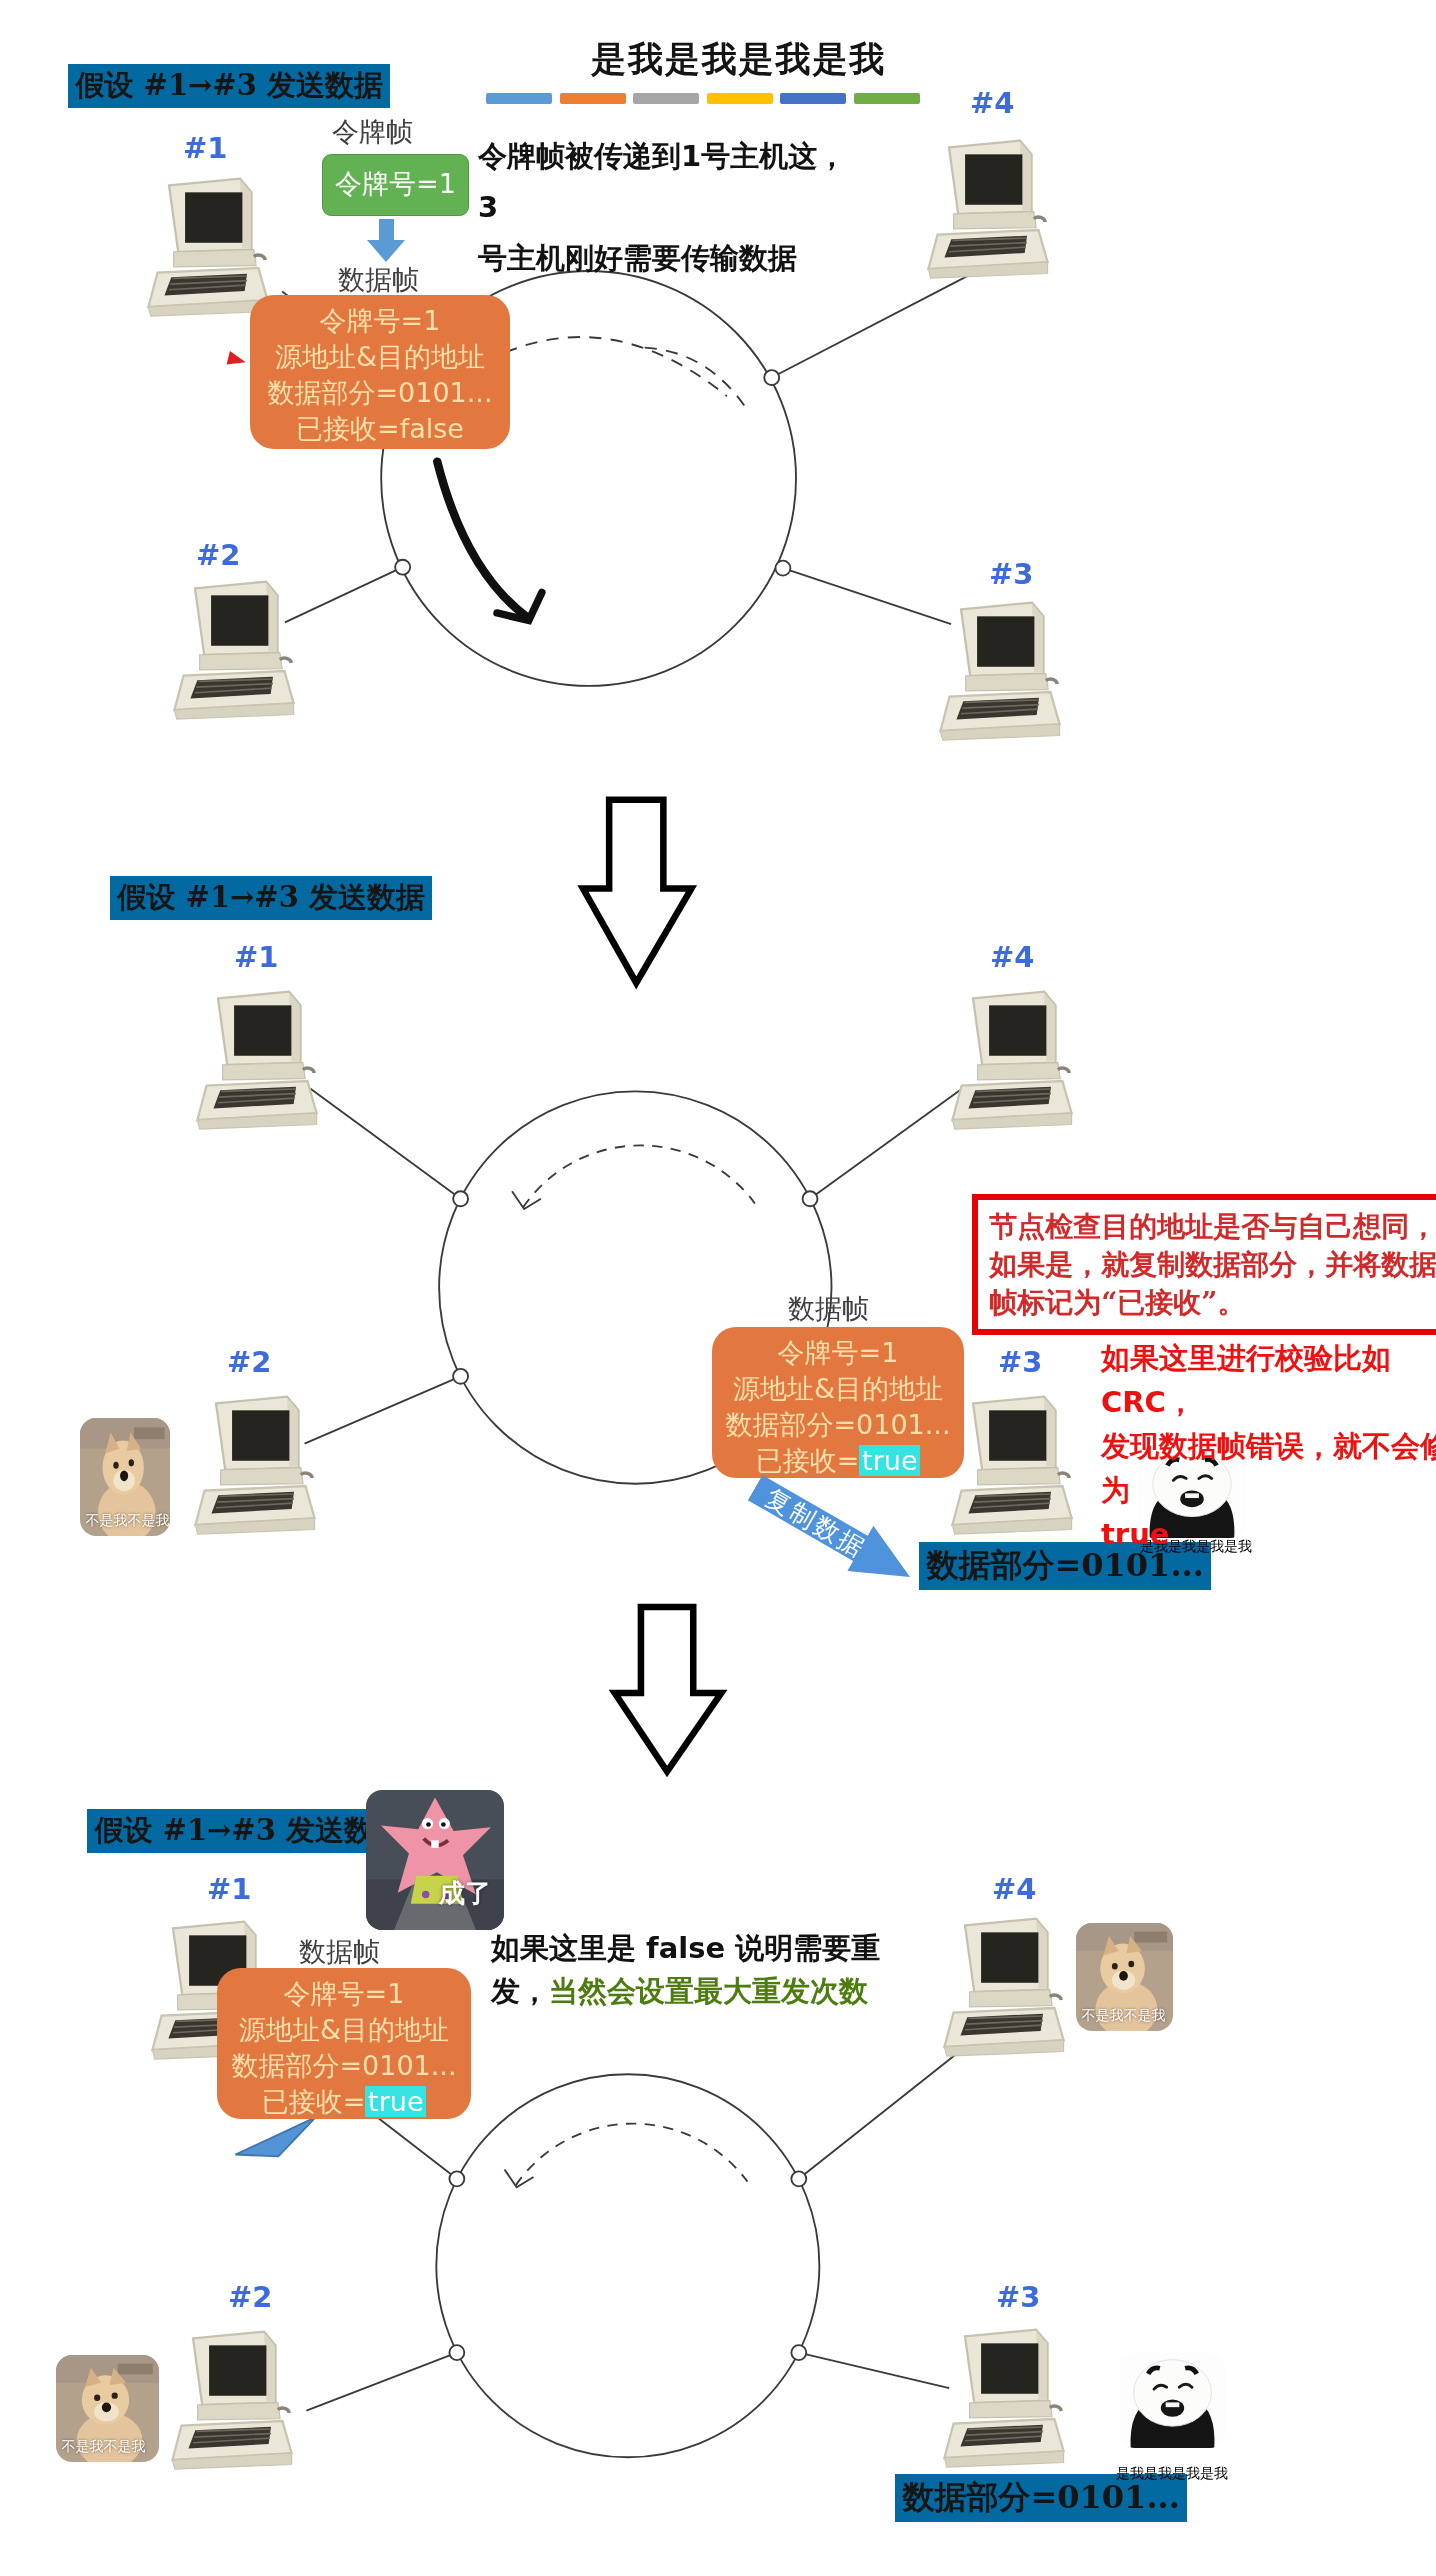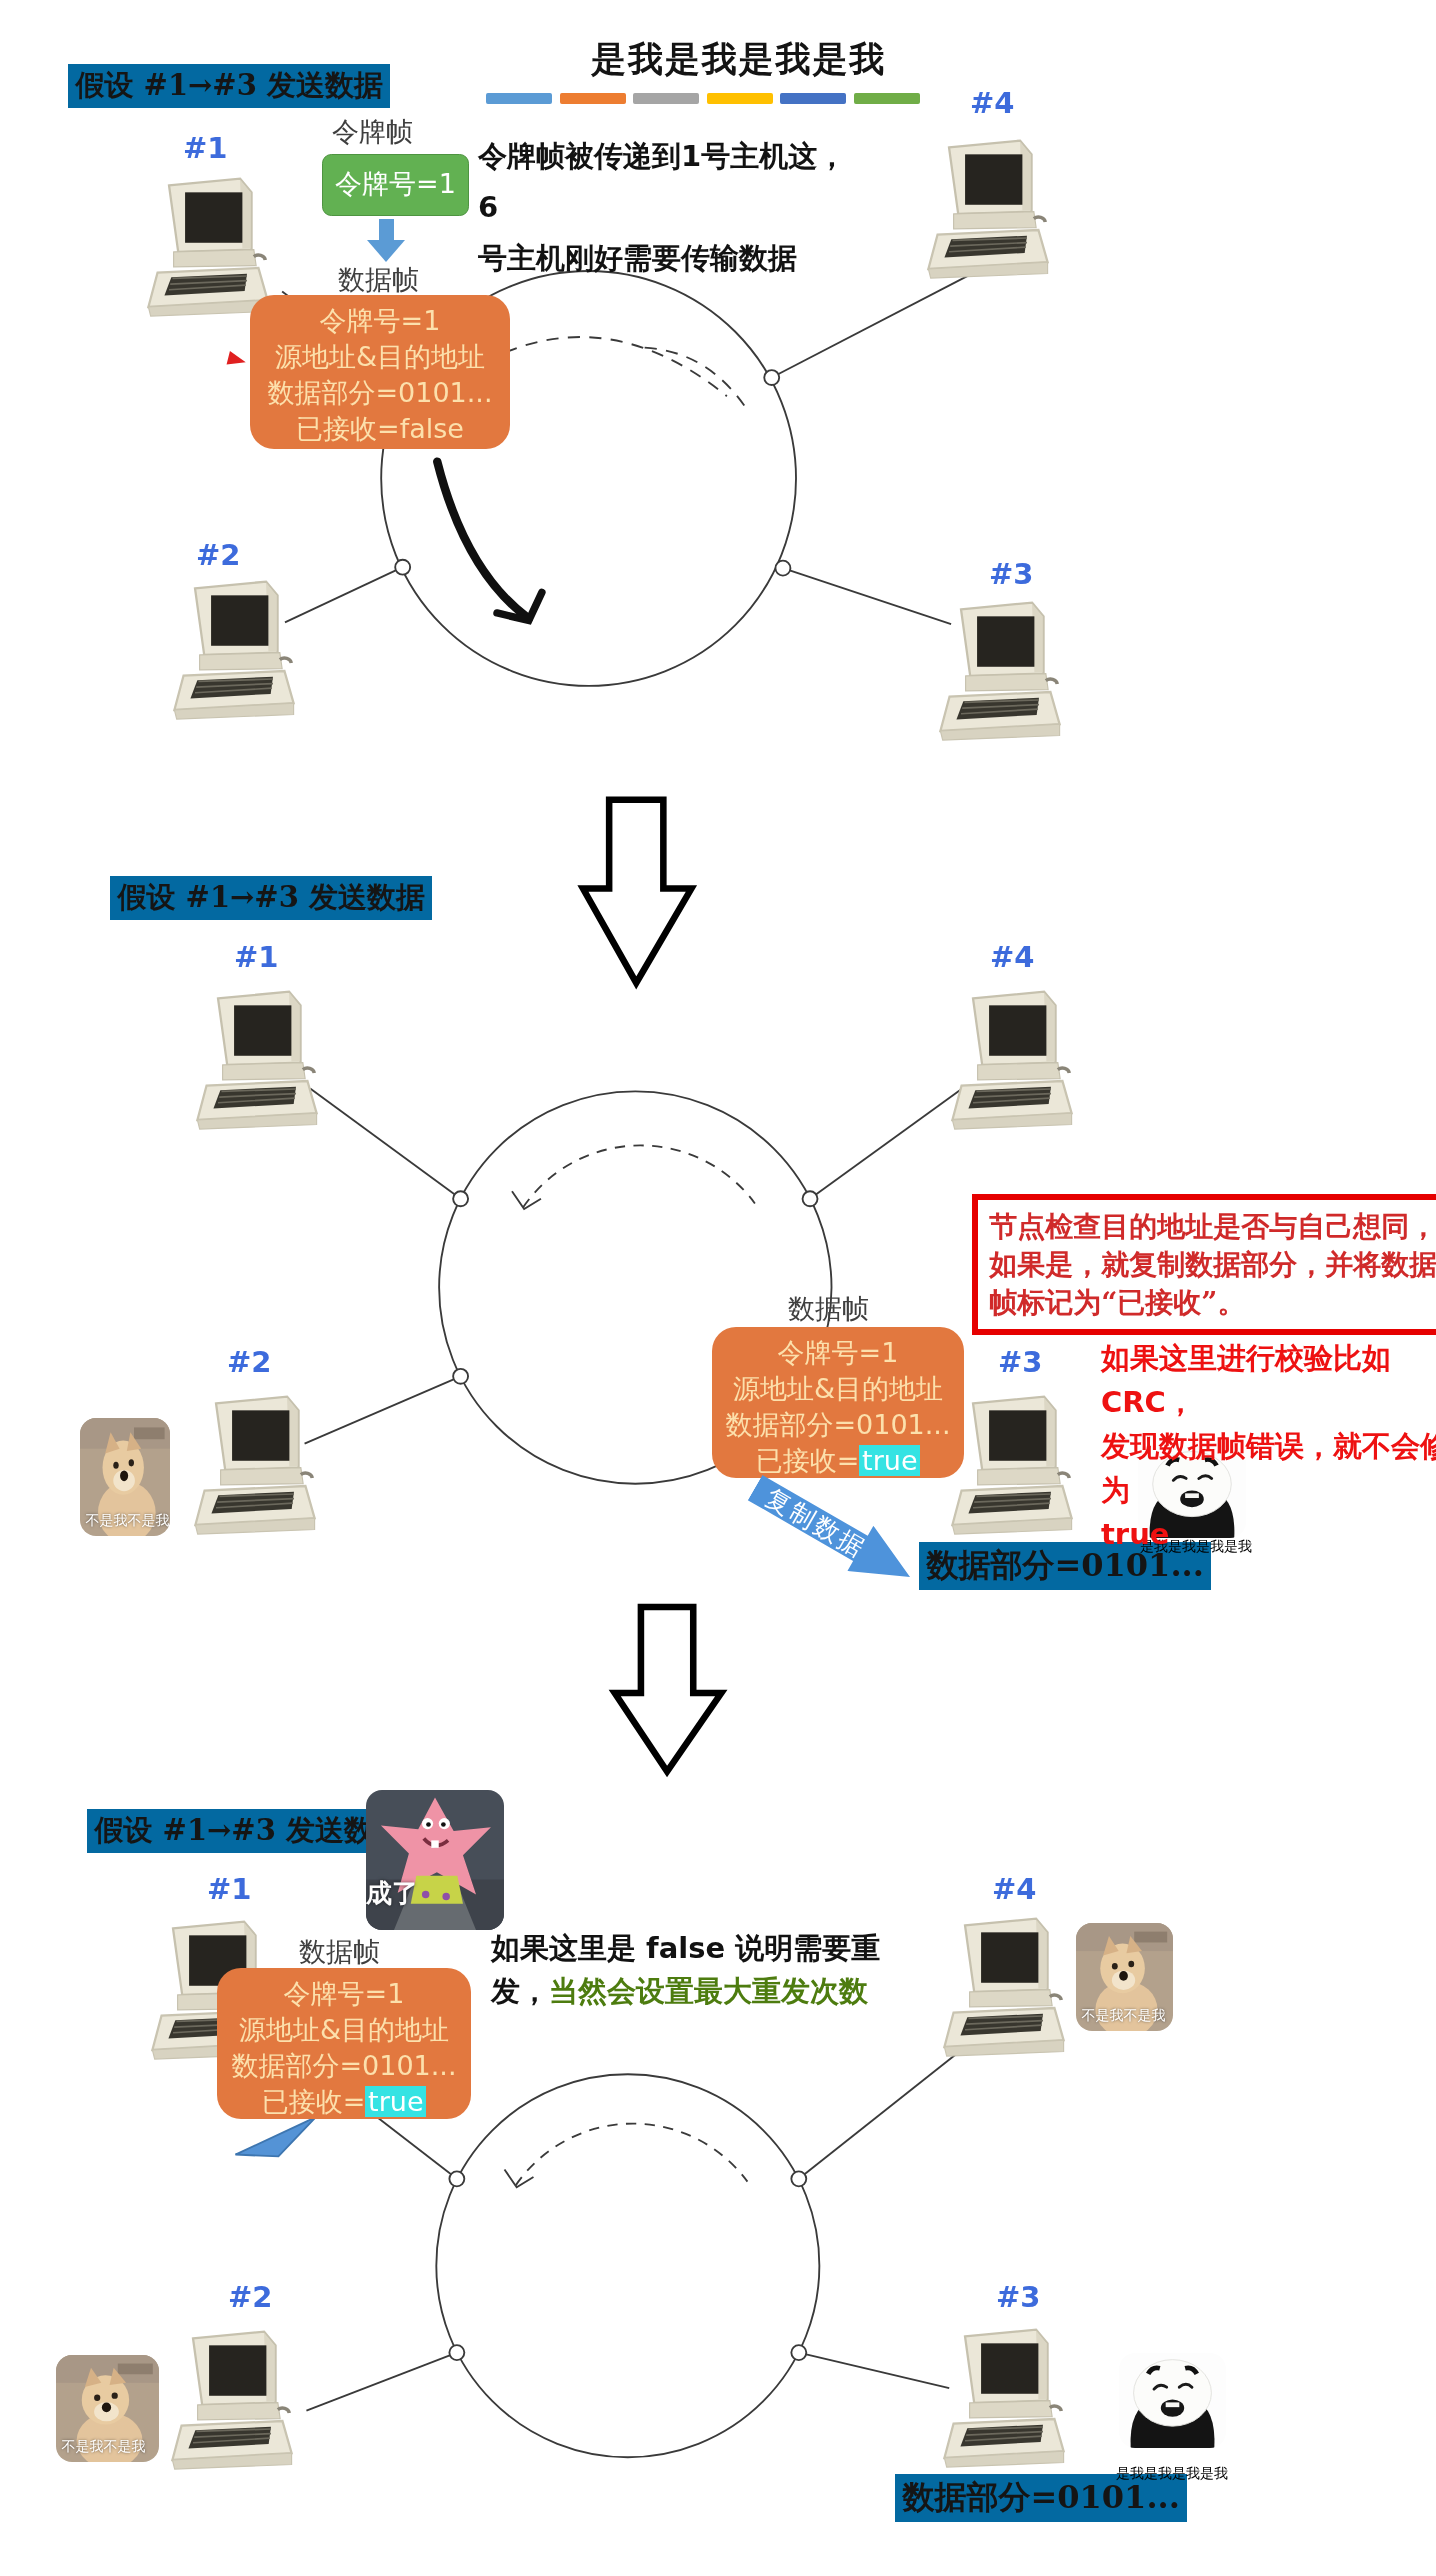--- a/index.html
+++ b/index.html
@@ -36,21 +36,21 @@
   .mini-blue-arrow-shaft{width:15px;height:22.4px;background:#5B9BD5;}
   .mini-blue-arrow-head{width:0;height:0;border-left:19.6px solid transparent;border-right:19.6px solid transparent;
                         border-top:22.4px solid #5B9BD5;}
   .red-tick{width:0;height:0;border-top:7.5px solid transparent;border-bottom:7.5px solid transparent;
             border-left:18.7px solid #E02020;transform:rotate(14deg);}
   .meme{overflow:hidden;border-radius:16px;}
   .meme svg{display:block;width:100%;height:100%;}
   .meme-cap-in{position:absolute;left:5.6px;bottom:5.6px;color:#fff;font-size:14px;white-space:nowrap;
                text-shadow:0 0 2.8px rgba(0,0,0,.6);}
   .meme-cap-out{color:#000000;font-size:14px;white-space:nowrap;}
-  .patrick-cap{position:absolute;left:0;right:13px;top:86px;text-align:left;color:#fdfdfd;
+  .patrick-cap{position:absolute;left:0;right:13px;top:86px;text-align:right;color:#fdfdfd;
                font-weight:700;font-size:26px;text-shadow:0 0 3.7px rgba(0,0,0,.55);}
 </style>
 </head>
 <body>
 
 <div id="page">
 
   <svg width="0" height="0" style="position:absolute">
     <defs>
       <symbol id="sym-computer" viewBox="0 0 120 130">
@@ -204,21 +204,21 @@
   <div class="abs z sec-label" style="left:338px;top:262px">数据帧</div>
 
   <div class="abs z frame-box" style="left:250px;top:295px;width:260px;height:154px">
     <div>令牌号=1</div>
     <div>源地址&amp;目的地址</div>
     <div>数据部分=0101...</div>
     <div><span>已接收=</span><span>false</span></div>
   </div>
   <div class="abs z red-tick" style="left:228px;top:353px"></div>
 
-  <div class="abs z note" style="left:478px;top:131px;width:374px">令牌帧被传递到1号主机这，6
+  <div class="abs z note" style="left:478px;top:131px;width:374px">令牌帧被传递到1号主机这，3
 号主机刚好需要传输数据</div>
 
   <div class="abs z hl-yellow" style="left:110px;top:876px">假设 #1→#3 发送数据</div>
 
   <div class="abs z host-label" style="left:234px;top:940px">#1</div>
   <div class="abs z" style="left:187px;top:987px">
     <svg class="computer" viewBox="0 0 120 130">
         <use href="#sym-computer"></use>
       </svg>
     </div>

